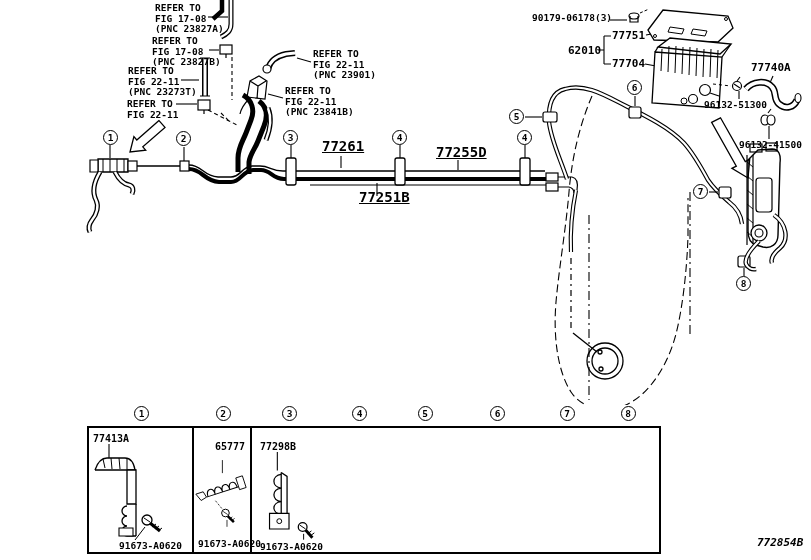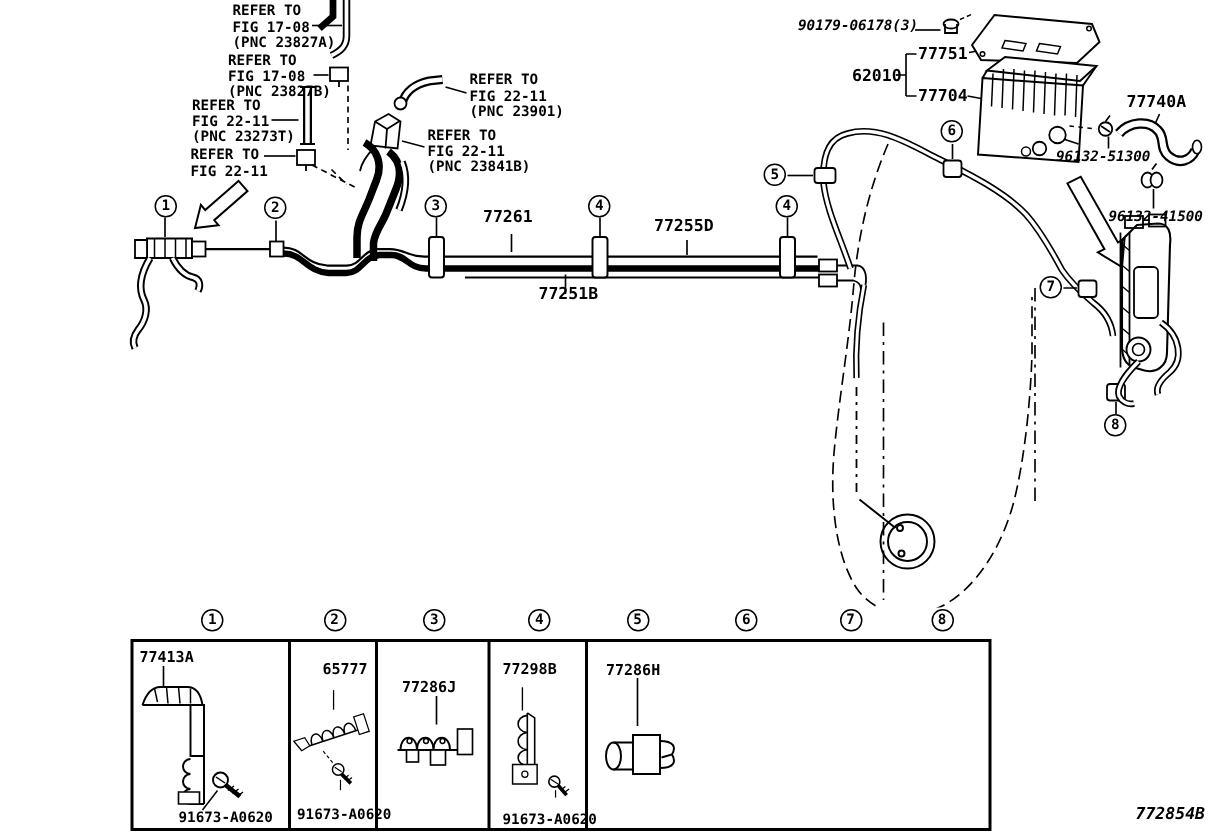--- a/index.html
+++ b/index.html
@@ -3,23 +3,23 @@
 <meta charset="utf-8">
 <style>
   html,body{margin:0;padding:0;}
   body{
     width:811px;height:560px;position:relative;background:#fff;overflow:hidden;
     font-family:"DejaVu Sans Mono","Liberation Mono",monospace;color:#000;
     -webkit-font-smoothing:antialiased;
   }
   svg{position:absolute;left:0;top:0;}
   .pl{position:absolute;font-weight:bold;white-space:nowrap;line-height:1.05;}
-  .pl-lg{font-size:11px;}
+  .pl-lg{font-size:14px;text-decoration:underline;}
   .pl-md{font-size:11px;}
-  .pl-sm{font-size:9.5px;font-style:italic;}
+  .pl-sm{font-size:9.5px;}
   .ref{position:absolute;font-weight:bold;font-size:9.5px;line-height:10.5px;white-space:nowrap;}
   .co{
     position:absolute;width:15px;height:15px;border:1.4px solid #000;border-radius:50%;
     background:#fff;box-sizing:border-box;display:flex;align-items:center;justify-content:center;
     font-size:9.5px;font-weight:bold;z-index:5;
   }
   .fig-code{position:absolute;font-weight:bold;font-style:italic;font-size:11px;}
   
   .legend-head{
     position:absolute;left:87px;top:406px;width:574px;display:grid;
@@ -338,60 +338,36 @@
       </g>
       <path d="M28,76 l9,11" stroke-width="1" stroke-dasharray="3 2"></path>
       <circle cx="41" cy="92" r="5" fill="#fff"></circle>
         <path d="M38,90 l6,4" stroke-width="1"></path>
       <path d="M44,96 l8,8" stroke-width="3.2"></path>
       <path d="M46,100 l4,-3 M49,102 l4,-3" stroke-width="1"></path>
       <path d="M43,101 V110" stroke-width="1"></path>
     </svg>
   </div>
 
-  <div class="cell">
-    <div class="pn" style="left:16px;top:25px">77286J</div>
-    <svg viewBox="0 0 63 124" fill="none" stroke="#000" stroke-width="1.3">
-      <path d="M34,36 V55" stroke-width="1.1"></path>
-      <path d="M8,72 h46"></path>
-      <path d="M10,72 c0,-11 11,-11 11,0 c0,-11 11,-11 11,0 c0,-11 11,-11 11,0"></path>
-      <rect x="14" y="72" width="8" height="8" fill="#fff" stroke-width="1.1"></rect>
-      <rect x="30" y="72" width="10" height="10" fill="#fff" stroke-width="1.1"></rect>
-      <rect x="48" y="58" width="10" height="17" fill="#fff" stroke-width="1.1"></rect>
-      <circle cx="16" cy="66" r="1.6" stroke-width="1"></circle>
-        <circle cx="27" cy="66" r="1.6" stroke-width="1"></circle>
-        <circle cx="38" cy="66" r="1.6" stroke-width="1"></circle>
-    </svg>
-  </div>
 
 
   <div class="cell">
     <div class="pn" style="left:8px;top:13px">77298B</div>
     <div class="bolt" style="left:8px;top:113px">91673-A0620</div>
     <svg viewBox="0 0 77 124" fill="none" stroke="#000" stroke-width="1.3">
       <path d="M26,23 V42" stroke-width="1.1"></path>
       <path d="M30,44 v44"></path>
         <path d="M30,44 l6,4 v42 l-6,-2"></path>
       <path d="M30,46 c-10,1 -10,13 0,14 c-10,1 -10,13 0,14 c-10,1 -10,12 0,13"></path>
       <path d="M18,86 h20 v16 h-20 z" fill="#fff" stroke-width="1.2"></path>
       <circle cx="28" cy="94" r="2.5" stroke-width="1"></circle>
       <circle cx="52" cy="100" r="4.5" fill="#fff"></circle>
         <path d="M49,98 l6,4" stroke-width="1"></path>
       <path d="M55,103 l7,8" stroke-width="3"></path>
       <path d="M57,107 l4,-3 M60,109 l4,-3" stroke-width="1"></path>
       <path d="M53,107 V113" stroke-width="1"></path>
     </svg>
   </div>
 
-  <div class="cell">
-    <div class="pn" style="left:12px;top:14px">77286H</div>
-    <svg viewBox="0 0 58 124" fill="none" stroke="#000" stroke-width="1.3">
-      <path d="M29,24 V56" stroke-width="1.1"></path>
-      <ellipse cx="13" cy="76" rx="5" ry="9" fill="#fff"></ellipse>
-      <path d="M13,67 h13 v18 h-13"></path>
-      <path d="M26,62 h18 v26 h-18 z" fill="#fff"></path>
-      <path d="M44,66 c9,0 11,4 8,9 l-7,2 M44,84 c9,0 11,-4 8,-9"></path>
-    </svg>
-  </div>
 
 </div>
 
 <div class="fig-code" style="left:757px;top:536px">772854B</div>
 
 </body></html>

